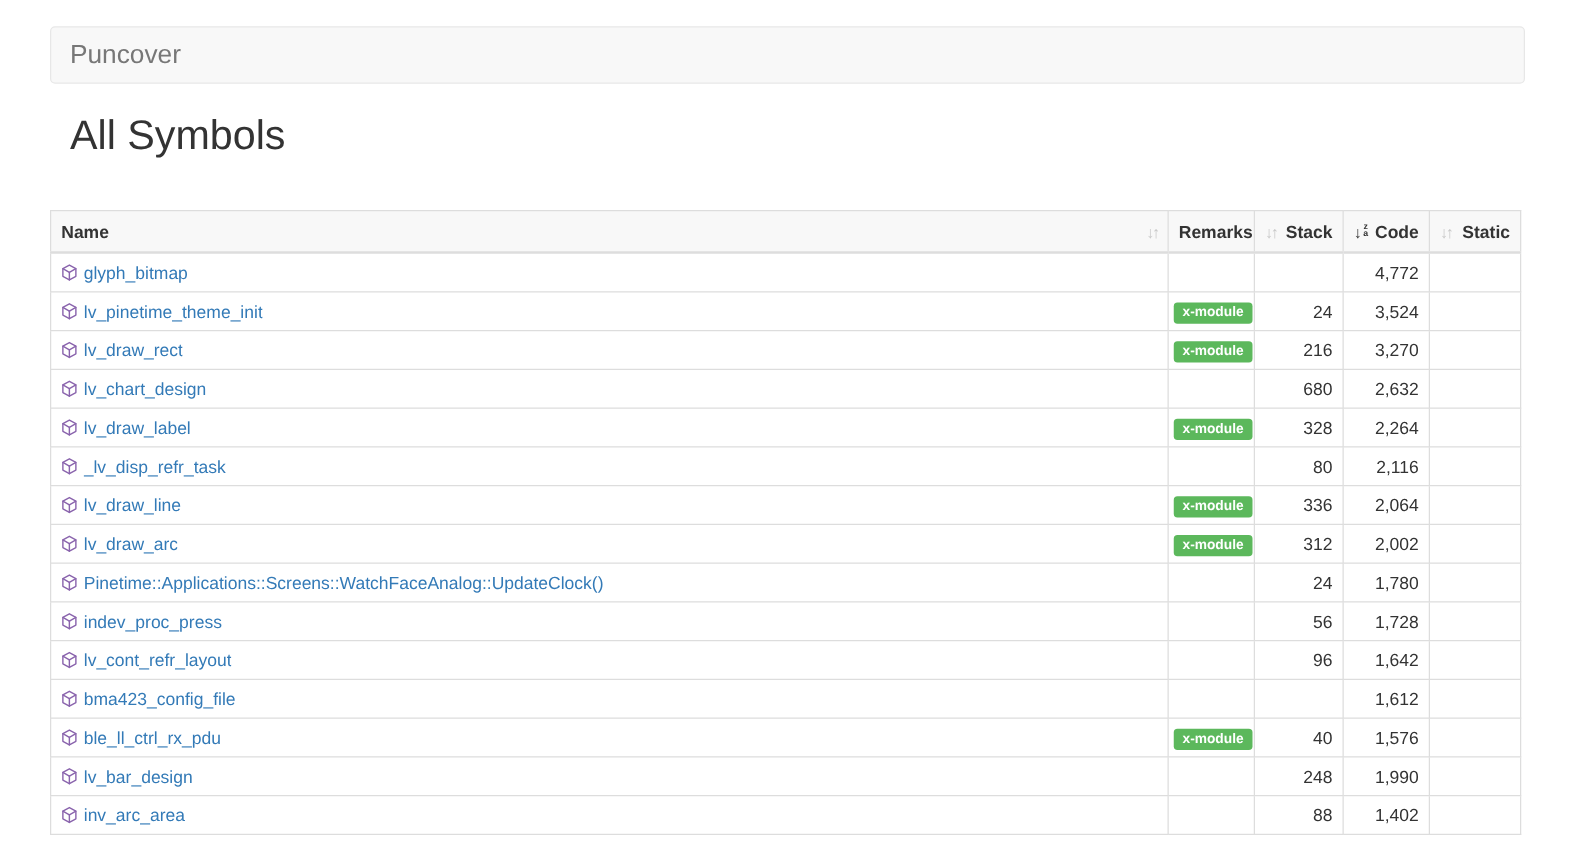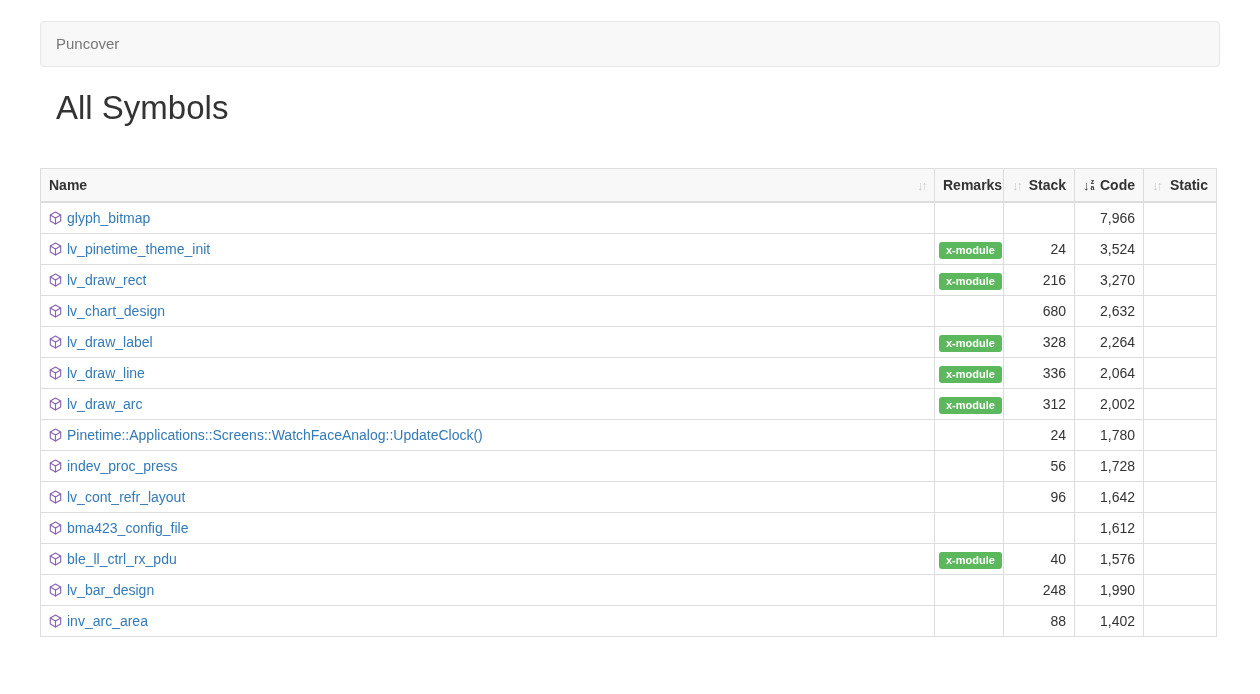--- a/index.html
+++ b/index.html
@@ -18,21 +18,21 @@
     margin-top: 21px;
     height: 46px;
     background: #f8f8f8;
     border: 1px solid #e7e7e7;
     border-radius: 4px;
     display: flex;
     align-items: center;
   }
   .navbar-brand {
     padding: 0 15px;
-    font-size: 15px;
+    font-size: 21px;
     color: #777;
     text-decoration: none;
     line-height: 46px;
   }
 
   
   h1.page-title {
     font-size: 33px;
     font-weight: 500;
     margin: 22px 0 41px 16px;
@@ -186,21 +186,21 @@
             <path d="M8 8.4 V15.8"></path>
           </svg>
         </span>
         <a class="symbol-link" href="#">glyph_bitmap</a>
       </span>
     </td>
     <td class="remark">
       
     </td>
     <td class="num"></td>
-    <td class="num">7,966</td>
+    <td class="num">4,772</td>
     <td class="num"></td>
   </tr>
 
   <tr>
     <td>
       <span class="name-wrap">
         <span class="cube-icon">
           <svg width="13" height="14" viewBox="0 0 16 17" fill="none" stroke="#8a64ad" stroke-width="1.4" stroke-linejoin="round" stroke-linecap="round">
             <path d="M8 1.2 L14.4 4.8 V12.2 L8 15.8 L1.6 12.2 V4.8 Z"></path>
             <path d="M1.6 4.8 L8 8.4 L14.4 4.8"></path>
@@ -275,20 +275,40 @@
     </td>
     <td class="remark">
       <span class="badge-xmodule">x-module</span>
     </td>
     <td class="num">328</td>
     <td class="num">2,264</td>
     <td class="num"></td>
   </tr>
 
 
+  <tr>
+    <td>
+      <span class="name-wrap">
+        <span class="cube-icon">
+          <svg width="13" height="14" viewBox="0 0 16 17" fill="none" stroke="#8a64ad" stroke-width="1.4" stroke-linejoin="round" stroke-linecap="round">
+            <path d="M8 1.2 L14.4 4.8 V12.2 L8 15.8 L1.6 12.2 V4.8 Z"></path>
+            <path d="M1.6 4.8 L8 8.4 L14.4 4.8"></path>
+            <path d="M8 8.4 V15.8"></path>
+          </svg>
+        </span>
+        <a class="symbol-link" href="#">_lv_disp_refr_task</a>
+      </span>
+    </td>
+    <td class="remark">
+      
+    </td>
+    <td class="num">80</td>
+    <td class="num">2,116</td>
+    <td class="num"></td>
+  </tr>
 
   <tr>
     <td>
       <span class="name-wrap">
         <span class="cube-icon">
           <svg width="13" height="14" viewBox="0 0 16 17" fill="none" stroke="#8a64ad" stroke-width="1.4" stroke-linejoin="round" stroke-linecap="round">
             <path d="M8 1.2 L14.4 4.8 V12.2 L8 15.8 L1.6 12.2 V4.8 Z"></path>
             <path d="M1.6 4.8 L8 8.4 L14.4 4.8"></path>
             <path d="M8 8.4 V15.8"></path>
           </svg>

